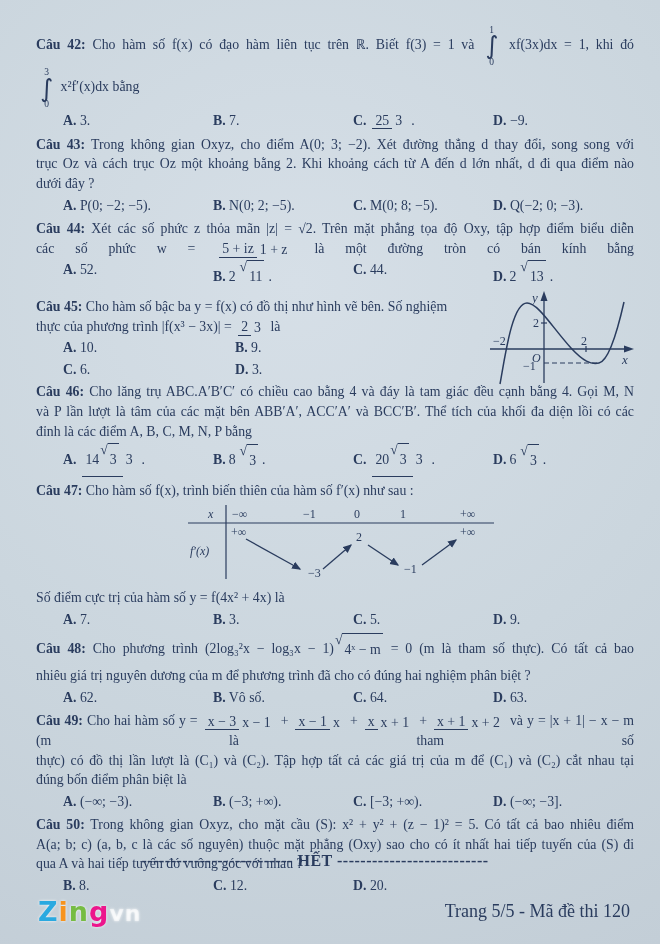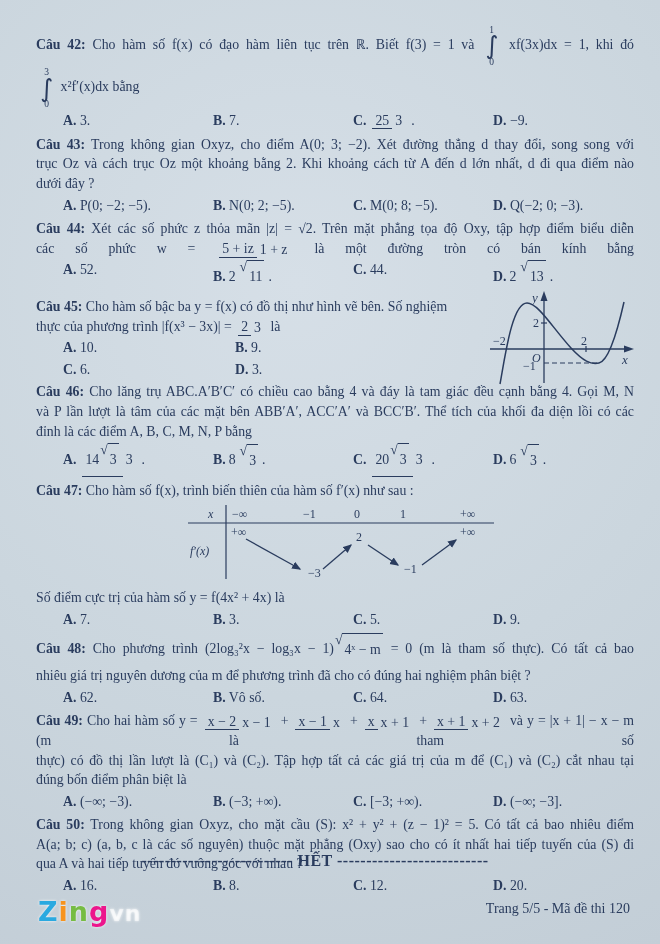--- a/index.html
+++ b/index.html
@@ -34,21 +34,21 @@
   .sqrt .rd{border-top:1.2px solid currentColor;padding:8px 2px;line-height:1.15}
   
   .q45wrap{position:relative}
   .q45text{width:482px}
   .graph{position:absolute;right:-4px;top:-8px}
   
   .vtable{margin:2px 0 2px 150px}
   svg text{fill:#2a3c5e}
   
   .het{position:absolute;left:0;right:30px;top:852px;text-align:center;font-weight:bold;letter-spacing:.5px}
-  .pageinfo{position:absolute;right:30px;top:901px;font-size:14px}
+  .pageinfo{position:absolute;right:30px;top:901px;font-size:18px}
   .logo{position:absolute;left:38px;top:896px;font-family:"DejaVu Sans",sans-serif;font-weight:bold;font-size:27px;letter-spacing:1px;text-shadow:0 0 3px rgba(255,255,255,.9)}
   .logo .suffix{color:rgba(255,255,255,.55);font-size:22px}
 </style>
 </head>
 <body>
 
 <div class="page">
 
   <div class="q">
     <div class="ln jl">
@@ -299,21 +299,21 @@
       <span class="opt"><span class="k">C.</span> <span>64.</span></span>
       <span class="opt"><span class="k">D.</span> <span>63.</span></span>
     </div>
   </div>
 
   <div class="q">
     <div class="ln jl">
       <b class="ql">Câu 49:</b>
       <span>Cho hai hàm số y =</span>
       <span class="frac">
-          <span class="num">x − 2</span>
+          <span class="num">x − 3</span>
           <span class="den">x − 1</span>
         </span>
       <span>+</span>
       <span class="frac">
           <span class="num">x − 1</span>
           <span class="den">x</span>
         </span>
       <span>+</span>
       <span class="frac">
           <span class="num">x</span>
@@ -337,21 +337,20 @@
   </div>
 
   <div class="q">
     <div class="ln jl">
       <b class="ql">Câu 50:</b>
       <span>Trong không gian Oxyz, cho mặt cầu (S): x² + y² + (z − 1)² = 5. Có tất cả bao nhiêu điểm</span>
     </div>
     <div class="ln jl"><span>A(a; b; c) (a, b, c là các số nguyên) thuộc mặt phẳng (Oxy) sao cho có ít nhất hai tiếp tuyến của (S) đi</span></div>
     <div class="ln"><span>qua A và hai tiếp tuyến đó vuông góc với nhau ?</span></div>
     <div class="answers">
-      <span class="opt"><span class="k">A.</span> <span>16.</span></span>
       <span class="opt"><span class="k">B.</span> <span>8.</span></span>
       <span class="opt"><span class="k">C.</span> <span>12.</span></span>
       <span class="opt"><span class="k">D.</span> <span>20.</span></span>
     </div>
   </div>
 
 </div>
 
 <div class="het">
   <span>--------------------------</span>

